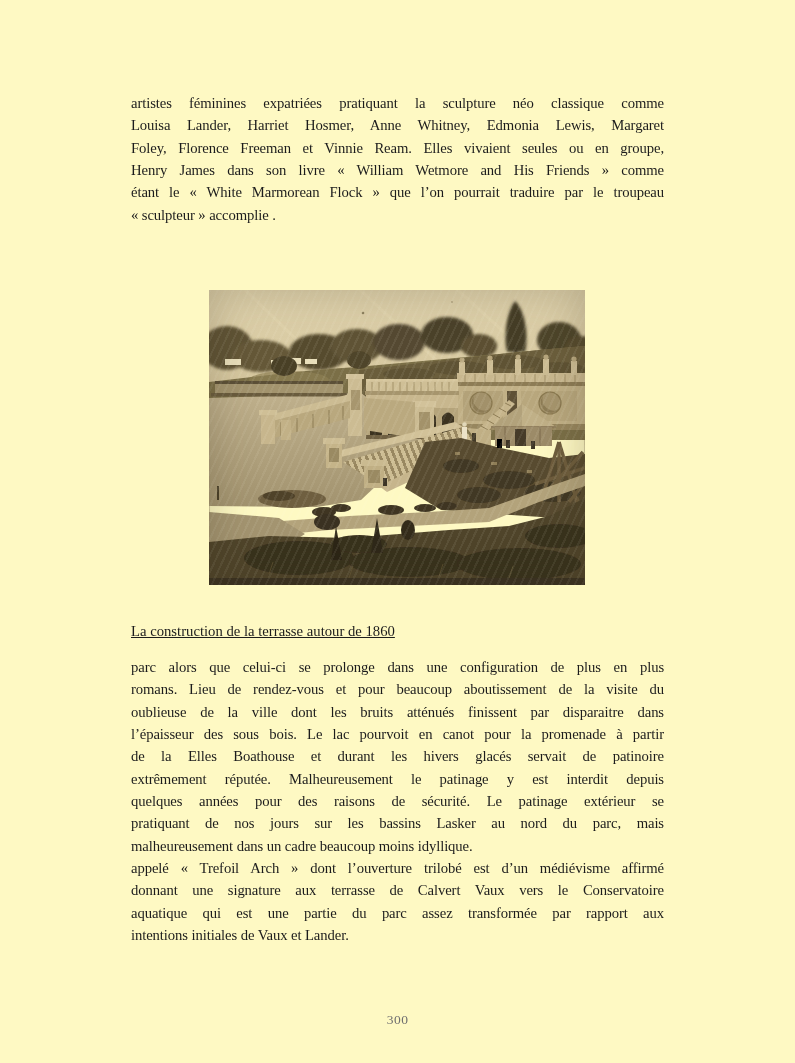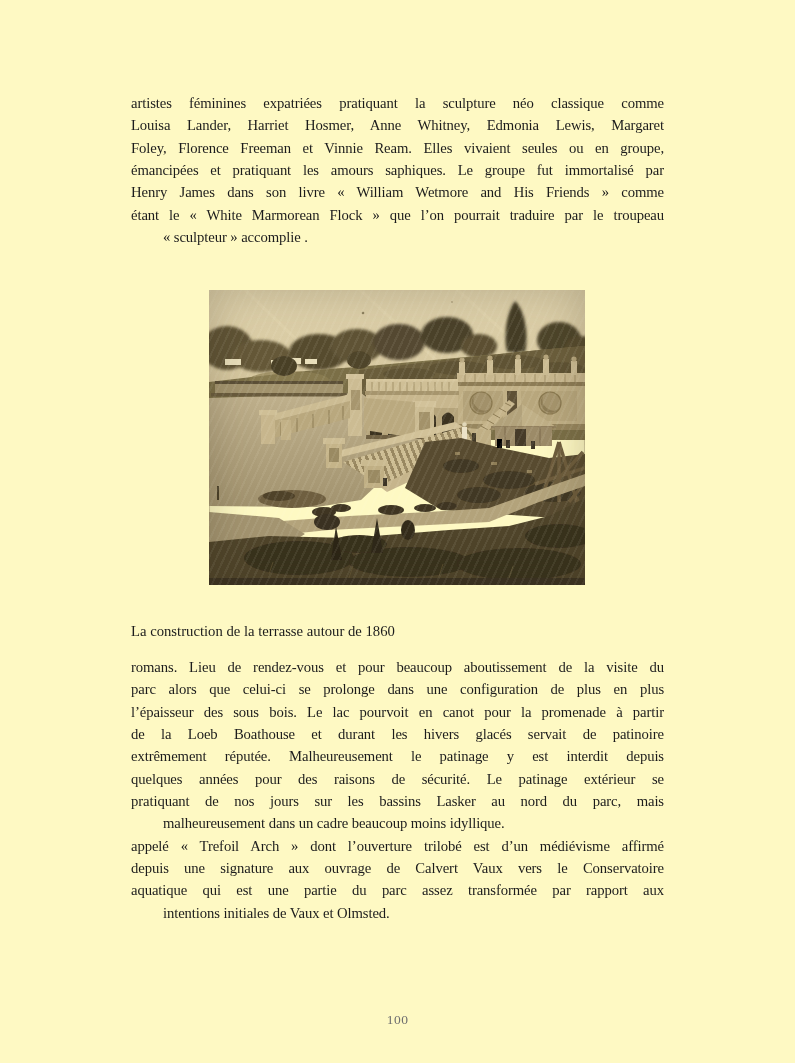--- a/index.html
+++ b/index.html
@@ -1,41 +1,40 @@
 <!DOCTYPE html>
 <html><head>
 <meta charset="utf-8">
 <style>
   html,body{margin:0;padding:0;background:#ffffff;}
   .sheet{position:relative;width:795px;height:1063px;background:#fef9c3;overflow:hidden;
          font-family:"Liberation Serif","DejaVu Serif",serif;color:#1c1c1c;padding-left:20px;}
   .textblock{position:absolute;left:131px;width:533px;font-size:14.7px;line-height:22.35px;
              letter-spacing:-0.1px;}
   .jline{text-align:justify;text-align-last:justify;height:22.35px;overflow:hidden;white-space:normal;}
-  .jline.last{text-align-last:left;margin-left:32px;}
+  .jline.last{text-align-last:left;}
   .photo-fig{position:absolute;left:209px;top:290px;width:376px;height:295px;margin:0;
              box-shadow:inset 0 0 0 1px rgba(90,75,45,.25);}
   .photo-fig svg{display:block;width:376px;height:295px;}
   .photo-grain{position:absolute;inset:0;pointer-events:none;
      background:repeating-linear-gradient(115deg,rgba(255,250,230,.07) 0 2px,rgba(0,0,0,0) 2px 7px);
      box-shadow:inset 0 0 46px rgba(62,50,28,.28);}
-  .caption{position:absolute;left:131px;top:620px;width:533px;font-size:14.7px;line-height:22px;}
+  .caption{position:absolute;left:131px;top:620px;width:533px;font-size:14.7px;line-height:22px;text-decoration:underline;}
   .pagenum{position:absolute;left:0;top:1012px;width:795px;text-align:center;
            font-size:13.5px;color:#6f6f6f;letter-spacing:.5px;}
 </style>
 </head>
 <body>
 
 <div class="sheet">
 
   <div class="textblock" style="top:92px;">
     <div class="jline">artistes féminines expatriées pratiquant la sculpture néo classique comme</div>
     <div class="jline">Louisa Lander, Harriet Hosmer, Anne Whitney, Edmonia Lewis, Margaret</div>
     <div class="jline">Foley, Florence Freeman et Vinnie Ream. Elles vivaient seules ou en groupe,</div>
-    <div class="jline">émancipées et pratiquant les amours saphiques. Le groupe fut immortalisé par</div>
     <div class="jline">Henry James dans son livre « William Wetmore and His Friends » comme</div>
     <div class="jline">étant le « White Marmorean Flock » que l’on pourrait traduire par le troupeau</div>
     <div class="jline last">« sculpteur » accomplie .</div>
   </div>
 
   <figure class="photo-fig">
     <svg viewBox="0 0 376 295" preserveAspectRatio="none">
       <defs>
         <linearGradient id="skyG" x1="0" y1="0" x2="0" y2="1">
           <stop offset="0" stop-color="#e0d3ad"></stop>
@@ -304,29 +303,30 @@
         </g>
         <rect x="0" y="288" width="376" height="7" fill="#3a3121"></rect>
       </g>
     </svg>
     <div class="photo-grain"></div>
   </figure>
 
   <div class="caption">La construction de la terrasse autour de 1860</div>
 
   <div class="textblock" style="top:656px;">
+    <div class="jline">parc alors que celui-ci se prolonge dans une configuration de plus en plus</div>
     <div class="jline">romans. Lieu de rendez-vous et pour beaucoup aboutissement de la visite du</div>
-    <div class="jline">parc alors que celui-ci se prolonge dans une configuration de plus en plus</div>
+    <div class="jline">oublieuse de la ville dont les bruits atténués finissent par disparaitre dans</div>
     <div class="jline">l’épaisseur des sous bois. Le lac pourvoit en canot pour la promenade à partir</div>
-    <div class="jline">de la Loeb Boathouse et durant les hivers glacés servait de patinoire</div>
+    <div class="jline">de la Elles Boathouse et durant les hivers glacés servait de patinoire</div>
     <div class="jline">extrêmement réputée. Malheureusement le patinage y est interdit depuis</div>
     <div class="jline">quelques années pour des raisons de sécurité. Le patinage extérieur se</div>
     <div class="jline">pratiquant de nos jours sur les bassins Lasker au nord du parc, mais</div>
     <div class="jline last">malheureusement dans un cadre beaucoup moins idyllique.</div>
     <div class="jline">appelé « Trefoil Arch » dont l’ouverture trilobé est d’un médiévisme affirmé</div>
-    <div class="jline">depuis une signature aux ouvrage de Calvert Vaux vers le Conservatoire</div>
+    <div class="jline">donnant une signature aux terrasse de Calvert Vaux vers le Conservatoire</div>
     <div class="jline">aquatique qui est une partie du parc assez transformée par rapport aux</div>
-    <div class="jline last">intentions initiales de Vaux et Olmsted.</div>
+    <div class="jline last">intentions initiales de Vaux et Lander.</div>
   </div>
 
-  <div class="pagenum">100</div>
+  <div class="pagenum">300</div>
 
 </div>
 
 </body></html>

